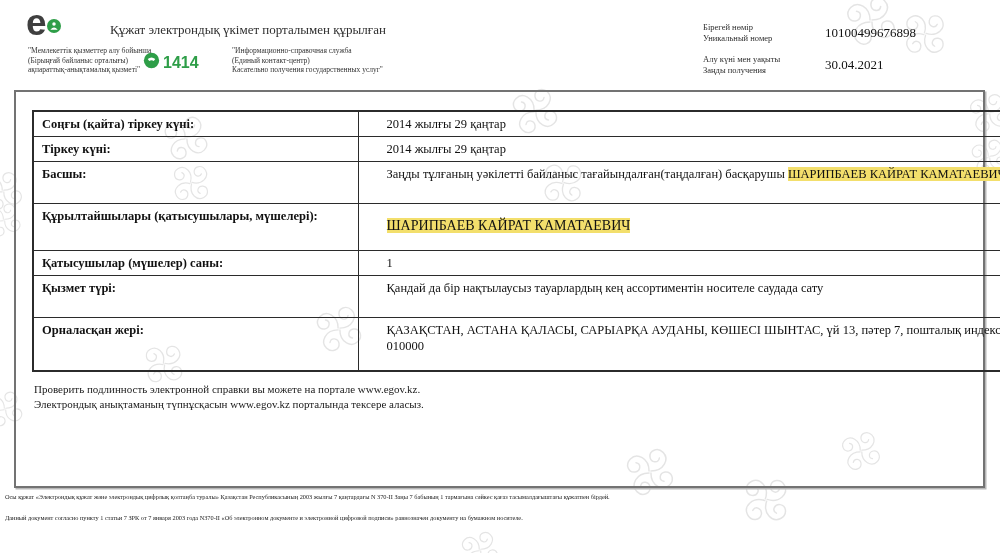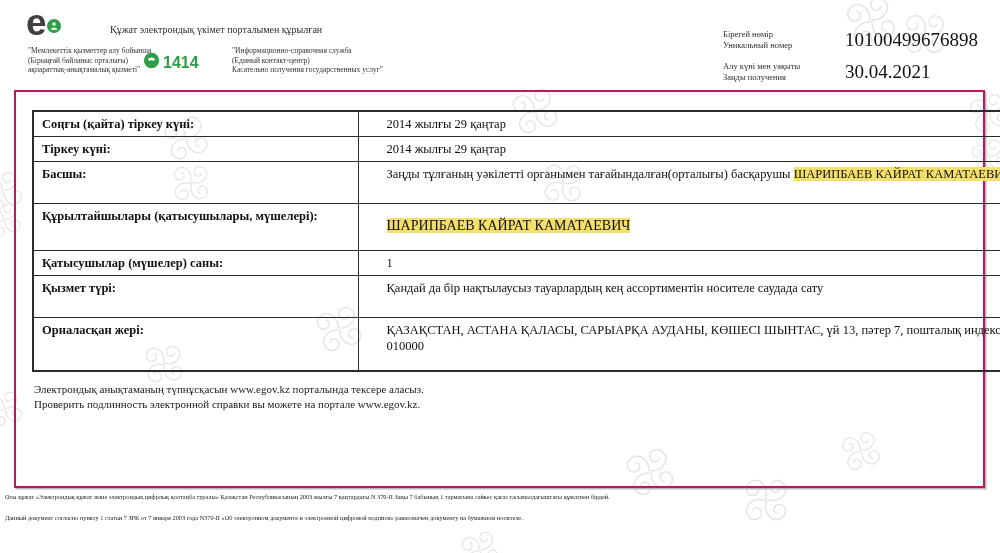--- a/index.html
+++ b/index.html
@@ -11,36 +11,36 @@
   .orn { position:absolute; z-index:0; opacity:.75; pointer-events:none; }
 
   
   .hdr { position:absolute; left:0; top:0; width:1000px; height:90px; z-index:1; }
   .logo { position:absolute; left:26px; top:2px; display:flex; align-items:center;
           font-family:"Liberation Sans", sans-serif; font-weight:bold; letter-spacing:-1px; }
   .logo-e   { font-size:37px; color:#3f3f3f; }
   .logo-dot { margin:10px 1px 0 1px; display:inline-block; }
   .logo-gov { font-size:37px; color:#2e9e48; }
 
-  .hdr-created { position:absolute; left:110px; top:23px; font-size:10px; color:#2e2e2e; line-height:13px; }
+  .hdr-created { position:absolute; left:110px; top:23px; font-size:13px; color:#2e2e2e; line-height:13px; }
 
   .contact-left  { position:absolute; left:28px;  top:46px; font-size:7.5px; color:#333; line-height:9.5px; }
   .contact-right { position:absolute; left:232px; top:46px; font-size:7.5px; color:#333; line-height:9.5px; }
   .phone { position:absolute; left:143px; top:52px; display:flex; align-items:center; gap:3px;
            font-family:"Liberation Sans", sans-serif; }
   .phone-num { font-size:16px; font-weight:bold; color:#2e9e48; letter-spacing:0px; }
 
-  .hdr-meta { position:absolute; left:723px; top:22px; font-size:8.5px; color:#2e2e2e;margin-top:7px; }
+  .hdr-meta { position:absolute; left:703px; top:22px; font-size:8.5px; color:#2e2e2e; }
   .meta-row { display:flex; margin-bottom:10px; }
   .meta-labels { width:122px; line-height:11px; }
-  .meta-value { font-size:19px; color:#111; align-self:center; }
+  .meta-value { font-size:13px; color:#111; align-self:center; }
 
   
   .doc-box { position:absolute; left:14px; top:90px; width:971px; height:398px; z-index:1;
-             border:2px solid #be185d; box-shadow:1.5px 1.5px 0 #b8b8b8; background:transparent; }
+             border:2px solid #737373; box-shadow:1.5px 1.5px 0 #b8b8b8; background:transparent; }
 
   table.reg { border-collapse:collapse; margin:18px 0 0 16px; width:937px;
               border:2px solid #2b2b2b; table-layout:fixed; }
   table.reg td { border:1px solid #2b2b2b; vertical-align:top; font-size:12.5px; line-height:16px; background:transparent; }
   td.lbl { width:325px; font-weight:bold; padding:4px 30px 4px 8px; }
   td.val { width:684px; padding:4px 10px 4px 28px;font-family:Liberation Serif, serif; }
   tr.r1 td { height:24px; } tr.r2 td { height:23px; }
   tr.r3 td { height:42px; } tr.r4 td { height:47px; }
   tr.r5 td { height:24px; } tr.r6 td { height:42px; }
   tr.r7 td { height:53px; }
@@ -194,21 +194,21 @@
         <tr class="r1">
           <td class="lbl">Соңғы (қайта) тіркеу күні:</td>
           <td class="val">2014 жылғы 29 қаңтар</td>
         </tr>
         <tr class="r2">
           <td class="lbl">Тіркеу күні:</td>
           <td class="val">2014 жылғы 29 қаңтар</td>
         </tr>
         <tr class="r3">
           <td class="lbl">Басшы:</td>
-          <td class="val"><span>Заңды тұлғаның уәкілетті органымен тағайындалған(орталығы) басқарушы </span><span class="hl">ШАРИПБАЕВ КАЙРАТ КАМАТАЕВИЧ</span></td>
+          <td class="val"><span>Заңды тұлғаның уәкілетті байланыс тағайындалған(таңдалған) басқарушы </span><span class="hl">ШАРИПБАЕВ КАЙРАТ КАМАТАЕВИЧ</span></td>
         </tr>
         <tr class="r4">
           <td class="lbl">Құрылтайшылары (қатысушылары, мүшелері):</td>
           <td class="val"><span class="hl hl-lg">ШАРИПБАЕВ КАЙРАТ КАМАТАЕВИЧ</span></td>
         </tr>
         <tr class="r5">
           <td class="lbl">Қатысушылар (мүшелер) саны:</td>
           <td class="val">1</td>
         </tr>
         <tr class="r6">
@@ -216,22 +216,22 @@
           <td class="val">Қандай да бір нақтылаусыз тауарлардың кең ассортиментін носителе саудада сату</td>
         </tr>
         <tr class="r7">
           <td class="lbl">Орналасқан жері:</td>
           <td class="val">ҚАЗАҚСТАН, АСТАНА ҚАЛАСЫ, САРЫАРҚА АУДАНЫ, КӨШЕСІ ШЫНТАС, үй 13, пәтер 7, пошталық индексі 010000</td>
         </tr>
       </tbody>
     </table>
 
     <div class="verify">
+      <div>Проверить подлинность электронной справки вы можете на портале www.egov.kz.</div>
       <div>Электрондық анықтаманың түпнұсқасын www.egov.kz  порталында тексере аласыз.</div>
-      <div>Проверить подлинность электронной справки вы можете на портале www.egov.kz.</div>
     </div>
   </div>
 
   <div class="footnotes">
     <div class="fn1">Осы құжат «Электрондық құжат және электрондық цифрлық қолтаңба туралы» Қазақстан Республикасының 2003 жылғы 7 қаңтардағы N 370-II Заңы 7 бабының 1 тармағына сәйкес қағаз тасымалдағыштағы құжатпен бірдей.</div>
     <div class="fn2">Данный документ согласно пункту 1 статьи 7 ЗРК от 7 января 2003 года N370-II «Об электронном документе и электронной цифровой подписи» равнозначен документу на бумажном носителе.</div>
   </div>
 
 </div>
 

